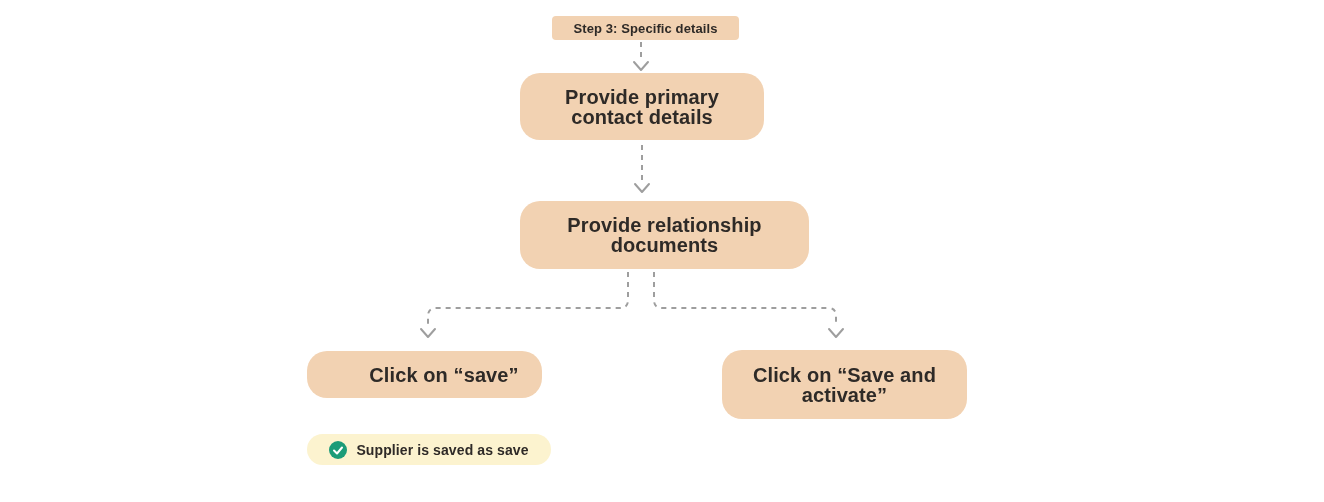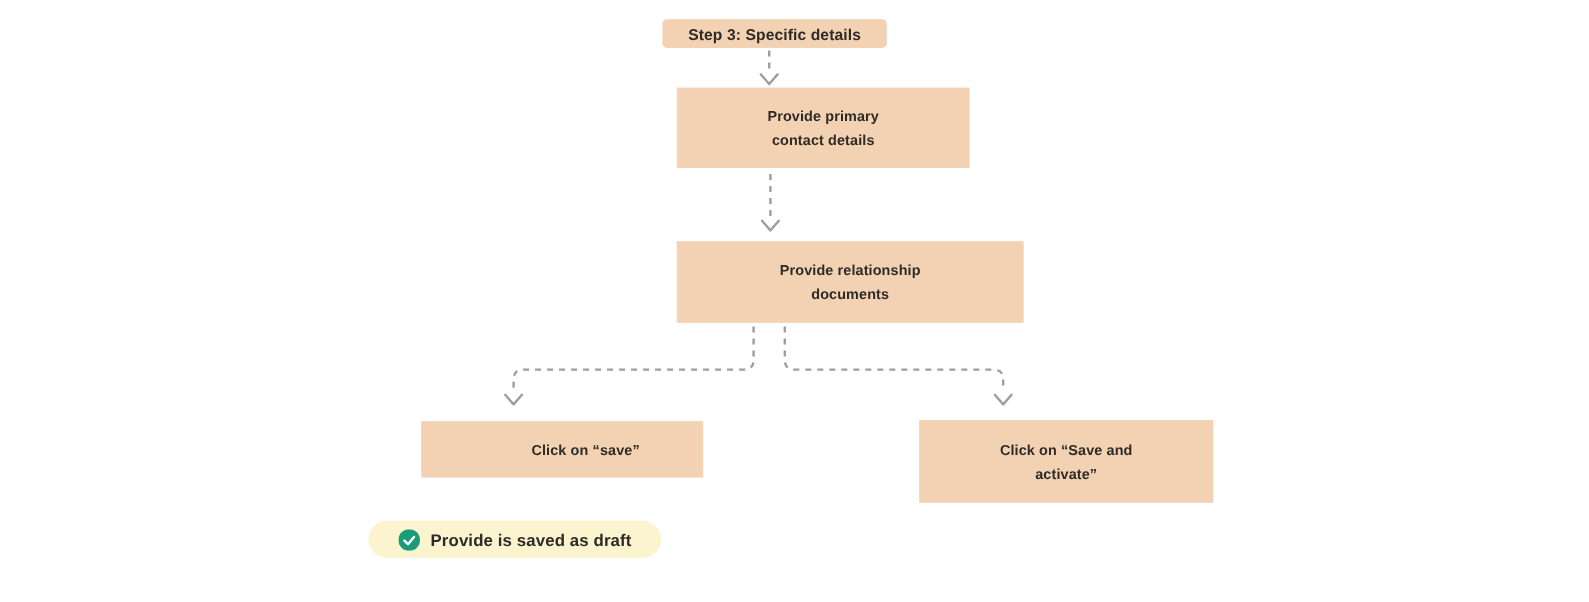--- a/index.html
+++ b/index.html
@@ -21,24 +21,24 @@
   .connector-layer{position:absolute;left:0;top:0;width:1324px;height:502px;pointer-events:none;}
   .dash{stroke:var(--connector-gray);stroke-width:2;fill:none;stroke-dasharray:5 5;}
   .chev{stroke:var(--connector-gray);stroke-width:2;fill:none;stroke-linecap:round;stroke-linejoin:round;}
   .chip{
     position:absolute;left:552px;top:16px;width:187px;height:24px;
     background:var(--chip-bg);border-radius:4px;
     display:flex;align-items:center;justify-content:center;
     font-size:13px;font-weight:bold;color:var(--text-dark);letter-spacing:.1px;
   }
   .node{
-    position:absolute;background:var(--node-bg);border-radius:0;
+    position:absolute;background:var(--node-bg);border-radius:20px;
     display:flex;align-items:center;justify-content:center;text-align:center;
-    font-size:12px;font-weight:bold;color:var(--text-dark);
-    line-height:20px;white-space:pre-line;letter-spacing:.1px;margin-left:44px;
+    font-size:20px;font-weight:bold;color:var(--text-dark);
+    line-height:20px;white-space:pre-line;letter-spacing:.1px;
   }
   .node-primary{left:520px;top:73px;width:244px;height:67px;}
   .node-relationship{left:520px;top:201px;width:289px;height:68px;}
   .node-save{left:307px;top:351px;width:235px;height:47px;padding-left:39px;}
   .node-save-activate{left:722px;top:350px;width:245px;height:69px;}
   .badge{
     position:absolute;height:31px;background:var(--badge-bg);border-radius:16px;
     display:flex;align-items:center;justify-content:center;gap:9px;
     font-size:14px;font-weight:bold;color:var(--text-dark);letter-spacing:.1px;
   }
@@ -87,17 +87,17 @@
   <div class="node node-save">Click on “save”</div>
 
   <div class="node node-save-activate">Click on “Save and
 activate”</div>
 
   <div class="badge badge-draft">
     <svg class="check" viewBox="0 0 18 18">
       <circle cx="9" cy="9" r="9"></circle>
       <polyline points="5,9.5 8,12.5 13,6.5"></polyline>
     </svg>
-    <span>Provide is saved as draft</span>
+    <span>Supplier is saved as save</span>
   </div>
 
 
 </div>
 
 </body></html>

